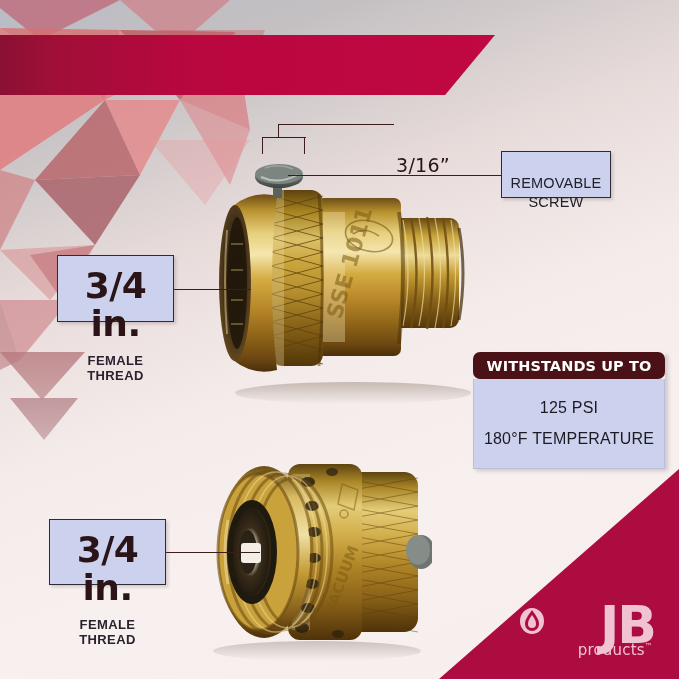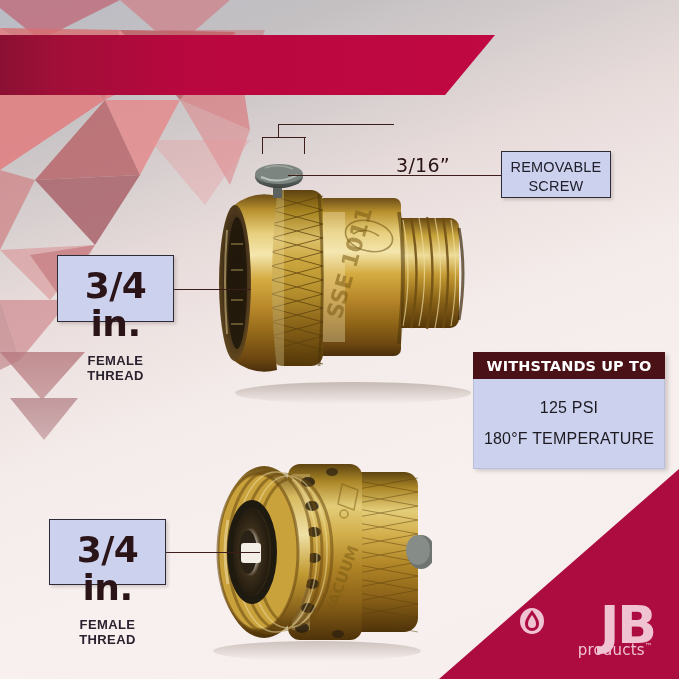--- a/index.html
+++ b/index.html
@@ -59,39 +59,40 @@
     font-size:13px;font-weight:700;
     letter-spacing:.4px;
     color:#2b2230;
     margin-top:10px;
   }
   #thread-box-top{left:57px;top:255px;width:117px;height:67px;padding-top:11px;}
   #thread-box-bottom{left:49px;top:519px;width:117px;height:66px;padding-top:11px;}
 
   #screw-box{
     left:501px;top:151px;width:110px;height:47px;
-    padding-top:6px;
+    padding-top:22px;
   }
   #screw-box .line{
     display:block;font-size:14.5px;letter-spacing:.2px;line-height:1.28;
     color:#22202c;font-weight:400;
     font-family:"Liberation Sans",sans-serif;
   }
 
   
   #withstands{
     position:absolute;left:473px;top:352px;width:192px;height:116px;
     box-shadow:3px 3px 4px rgba(120,105,105,.3);
     box-sizing:border-box;
   }
   #withstands-header{
     height:27px;background:#4a1216;
     display:flex;align-items:center;justify-content:center;
     color:#fff;font-size:14.5px;font-weight:700;letter-spacing:.1px;
     font-family:"DejaVu Sans",sans-serif;
+    border-radius:7px;
   }
   #withstands-body{
     height:89px;background:#ccd2ee;
     border:1px solid #b9bfdd;border-top:none;
     display:flex;flex-direction:column;align-items:center;justify-content:center;
     gap:13px;
   }
   #withstands-body .row{
     font-size:16px;color:#1d1a22;letter-spacing:.2px;
     font-family:"Liberation Sans",sans-serif;

